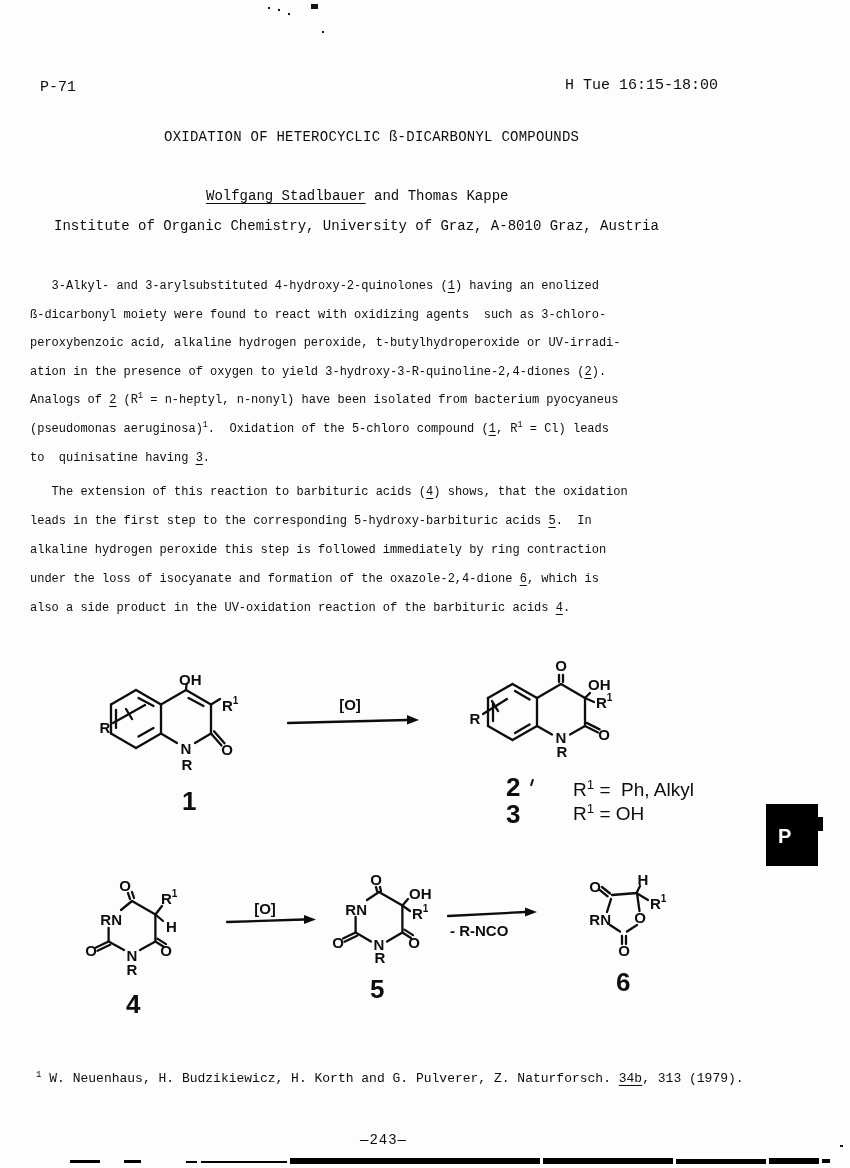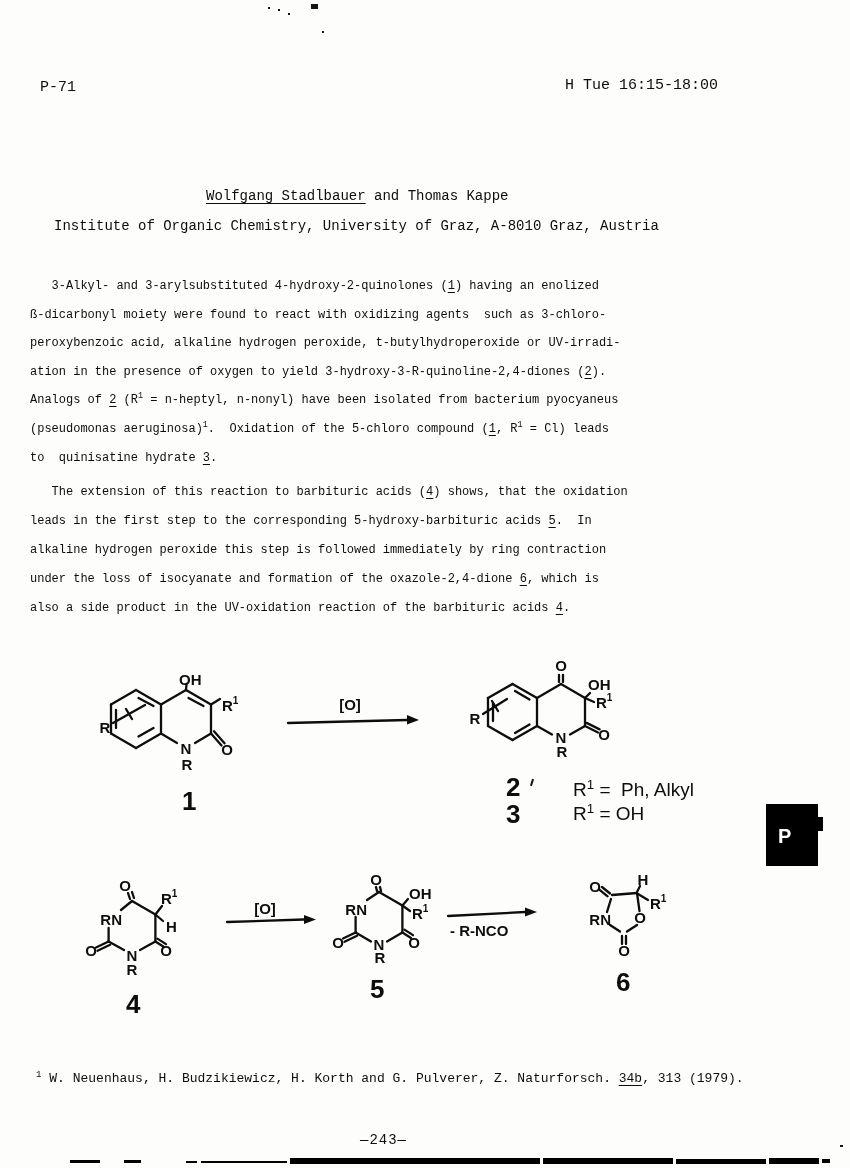--- a/index.html
+++ b/index.html
@@ -40,31 +40,32 @@
   <div class="speck" style="left:278px;top:9px;width:2px;height:2px"></div>
   <div class="speck" style="left:288px;top:13px;width:2px;height:2px"></div>
   <div class="speck" style="left:311px;top:4px;width:7px;height:5px"></div>
   <div class="speck" style="left:322px;top:31px;width:2px;height:2px"></div>
   <div class="speck" style="left:531px;top:779px;width:2px;height:7px;transform:rotate(18deg)"></div>
   <div class="speck" style="left:840px;top:1145px;width:3px;height:2px"></div>
 
   <div class="abs mono15" style="left:40px;top:79px">P-71</div>
   <div class="abs mono15" style="left:565px;top:77px">H  Tue  16:15-18:00</div>
 
+  <div class="abs title" style="left:164px;top:129px">OXIDATION OF HETEROCYCLIC ß-DICARBONYL COMPOUNDS</div>
   <div class="abs mono14" style="left:206px;top:188px"><span class="u">Wolfgang Stadlbauer</span><span> and Thomas Kappe</span></div>
   <div class="abs mono14" style="left:54px;top:218px">Institute of Organic Chemistry, University of Graz, A-8010 Graz, Austria</div>
 
   <div class="abs para p1" style="left:30px;top:272px;width:790px">
       <div class="tline"><span>   3-Alkyl- and 3-arylsubstituted 4-hydroxy-2-quinolones (</span><span class="u">1</span><span>) having an enolized</span></div>
       <div class="tline"><span>ß-dicarbonyl moiety were found to react with oxidizing agents  such as 3-chloro-</span></div>
       <div class="tline"><span>peroxybenzoic acid, alkaline hydrogen peroxide, t-butylhydroperoxide or UV-irradi-</span></div>
       <div class="tline"><span>ation in the presence of oxygen to yield 3-hydroxy-3-R-quinoline-2,4-diones (</span><span class="u">2</span><span>).</span></div>
       <div class="tline"><span>Analogs of </span><span class="u">2</span><span> (R</span><sup>1</sup><span> = n-heptyl, n-nonyl) have been isolated from bacterium pyocyaneus</span></div>
       <div class="tline"><span>(pseudomonas aeruginosa)</span><sup>1</sup><span>.  Oxidation of the 5-chloro compound (</span><span class="u">1</span><span>, R</span><sup>1</sup><span> = Cl) leads</span></div>
-      <div class="tline"><span>to  quinisatine hydrate </span><span class="u">3</span><span>.</span></div>
+      <div class="tline"><span>to  quinisatine having </span><span class="u">3</span><span>.</span></div>
     </div>
   <div class="abs para p2" style="left:30px;top:478px;width:790px">
       <div class="tline"><span>   The extension of this reaction to barbituric acids (</span><span class="u">4</span><span>) shows, that the oxidation</span></div>
       <div class="tline"><span>leads in the first step to the corresponding 5-hydroxy-barbituric acids </span><span class="u">5</span><span>.  In</span></div>
       <div class="tline"><span>alkaline hydrogen peroxide this step is followed immediately by ring contraction</span></div>
       <div class="tline"><span>under the loss of isocyanate and formation of the oxazole-2,4-dione </span><span class="u">6</span><span>, which is</span></div>
       <div class="tline"><span>also a side product in the UV-oxidation reaction of the barbituric acids </span><span class="u">4</span><span>.</span></div>
     </div>
 
   <svg class="struct" style="left:85px;top:655px" width="160" height="125" viewBox="0 0 160 125">

